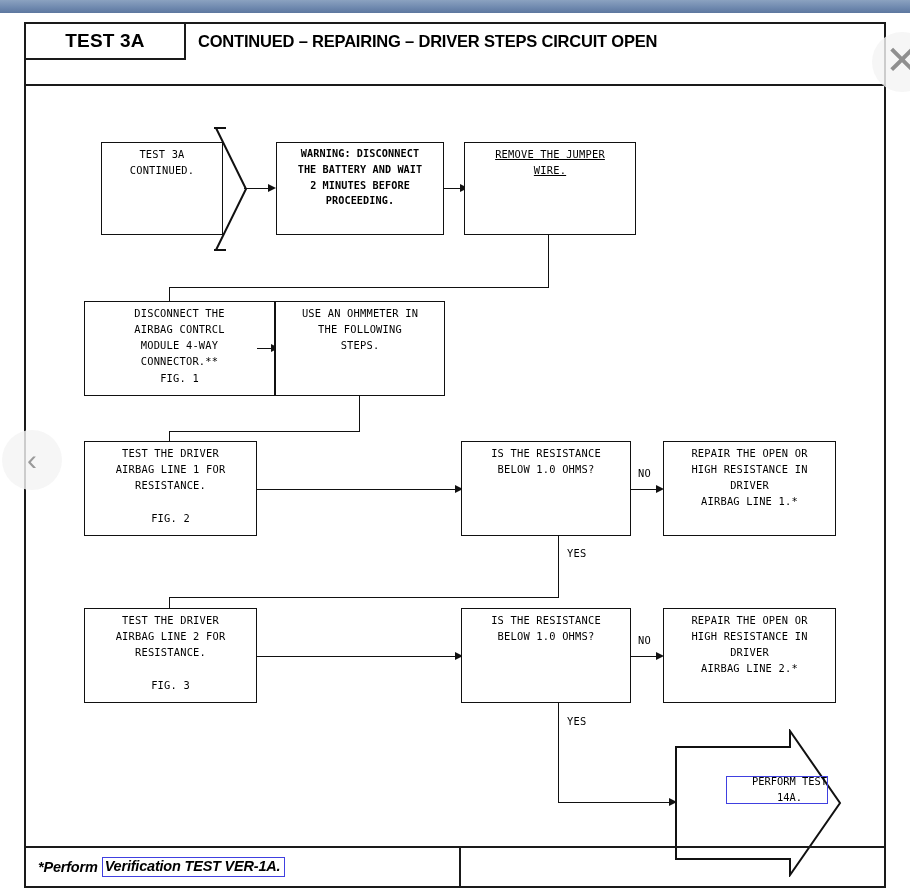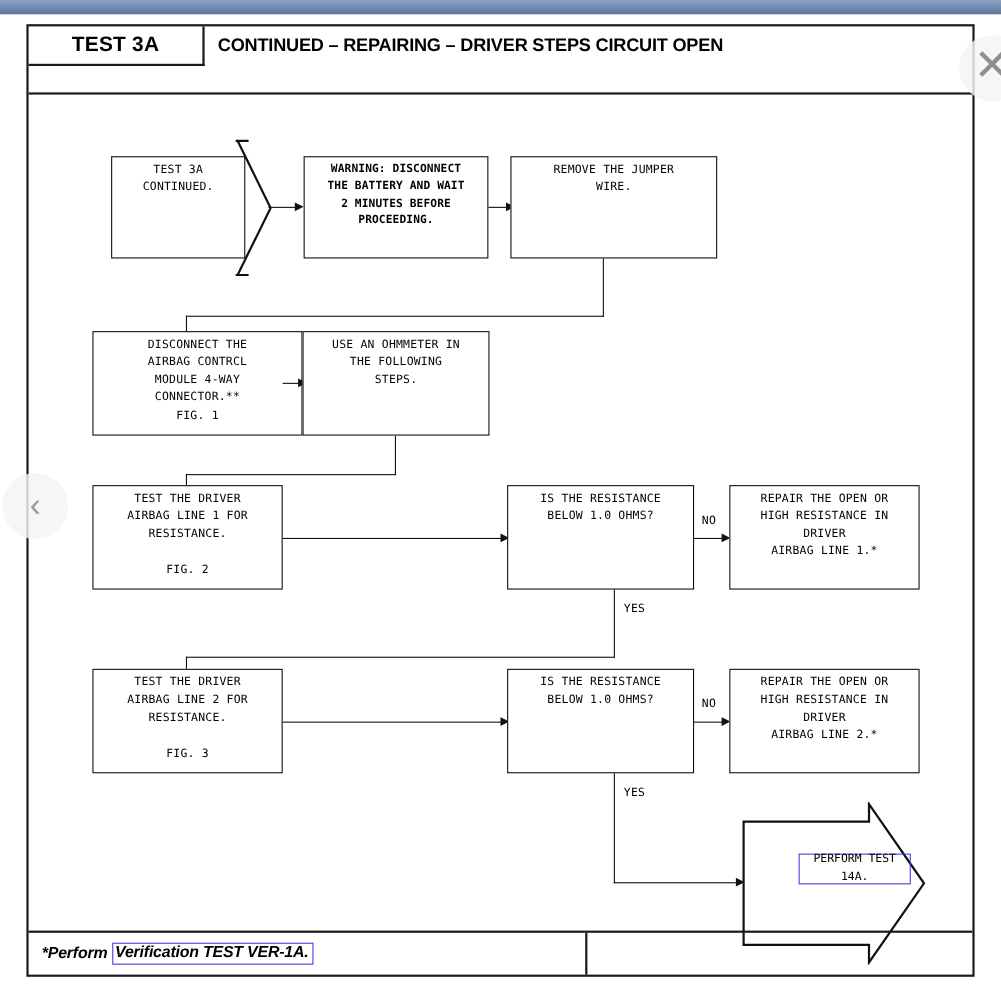--- a/index.html
+++ b/index.html
@@ -139,42 +139,42 @@
     letter-spacing: 0.3px;
   }
 
   
   .link-box {
     position: absolute;
     border: 1.3px solid #4040e0;
     box-sizing: border-box;
     display: flex;
     align-items: center;
-    justify-content: center;
+    justify-content: flex-end;
     text-align: center;
     font-family: "DejaVu Sans Mono", "Liberation Mono", monospace;
     font-size: 10.4px;
     line-height: 1.5;
     color: #000;
     background: transparent;
     white-space: pre-line;
   }
 
   
   #footer-band {
     position: absolute;
     left: 0; bottom: 0;
     width: 100%; height: 40px;
     border-top: 2px solid #1a1a1a;
     box-sizing: border-box;
   }
   #footer-left {
     position: absolute;
     left: 0; top: 0;
-    width: 508px; height: 100%;
+    width: 435px; height: 100%;
     border-right: 2px solid #1a1a1a;
     box-sizing: border-box;
     display: flex;
     align-items: center;
     padding-left: 12px;
   }
   #footer-right {
     position: absolute;
     left: 437px; top: 0;
     right: 0; height: 100%;
@@ -263,21 +263,21 @@
     <div class="node bold" style="left:250px; top:56px; width:168px; height:93px;">
       <span class="txt">WARNING: DISCONNECT
 THE BATTERY AND WAIT
 2 MINUTES BEFORE
 PROCEEDING.</span>
     </div>
 
     <div class="ln h" style="left:418px; top:102px; width:18px;"></div>
     <div class="ah right" style="left:434px; top:98px;"></div>
 
-    <div class="node" style="left:438px; top:56px; width:188px; height:93px;">
+    <div class="node" style="left:438px; top:56px; width:172px; height:93px;text-decoration:underline;">
       <span class="txt">REMOVE THE JUMPER
 WIRE.</span>
     </div>
 
     <div class="ln v" style="left:522px; top:149px; height:53px;"></div>
     <div class="ln h" style="left:143px; top:201px; width:380px;"></div>
     <div class="ln v" style="left:143px; top:201px; height:38px;"></div>
     <div class="ah down" style="left:139px; top:237px;"></div>
 
     <div class="node" style="left:58px; top:215px; width:191px; height:95px;">

